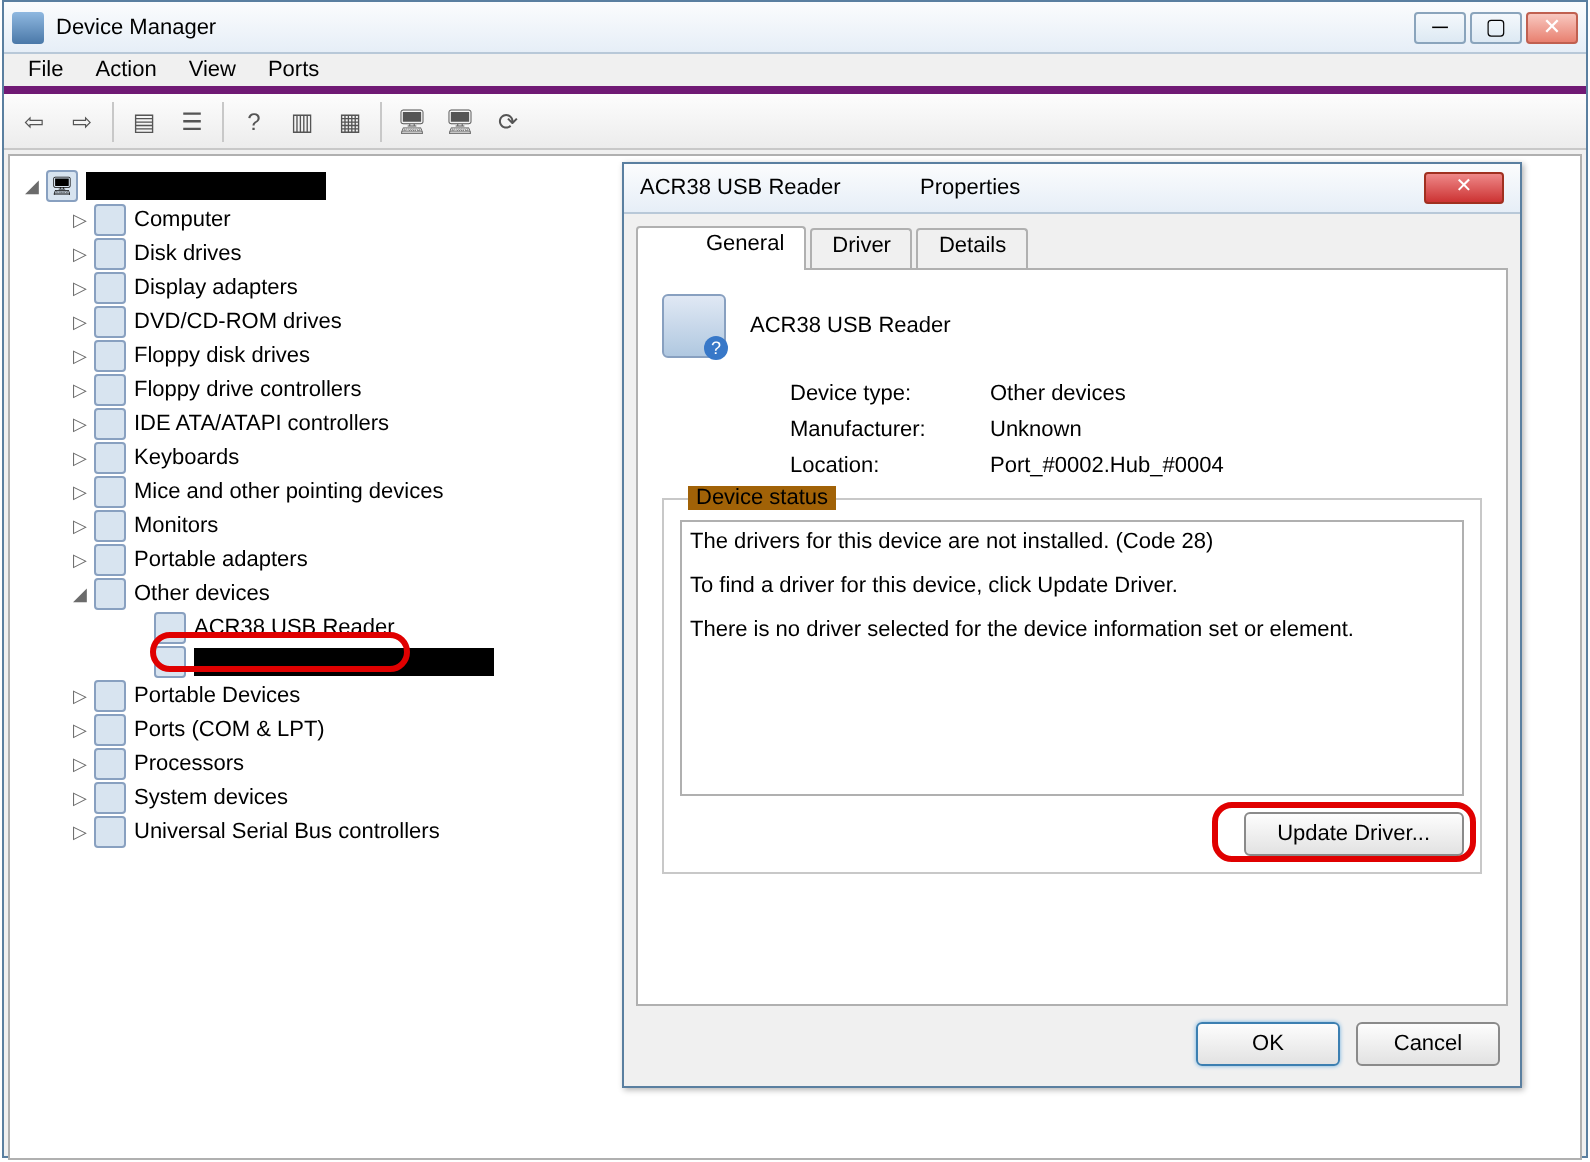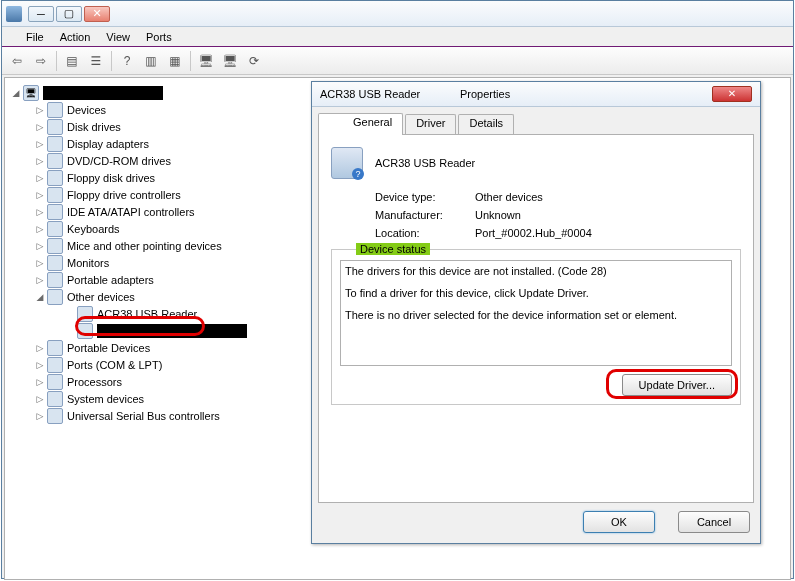--- a/index.html
+++ b/index.html
@@ -5,21 +5,21 @@
 * { box-sizing: border-box; margin: 0; padding: 0; font-family: "Segoe UI", Tahoma, sans-serif; font-size: 11px; }
 body { background: #fff; width: 795px; height: 581px; overflow: hidden; }
 .win { border: 1px solid #5a7fa0; background: #f0f0f0; position: relative; }
 .main-win { width: 793px; height: 579px; margin: 0 auto; }
 .titlebar { height: 26px; background: linear-gradient(#fbfcfd,#e6eef7); display: flex; align-items: center; padding: 0 4px; border-bottom: 1px solid #b8c8d8; }
 .tb-icon { width: 16px; height: 16px; margin-right: 6px; background: linear-gradient(#8fb8e0,#4a78a8); border-radius: 2px; }
 .tb-title { flex: 1; }
 .wc { display: flex; gap: 2px; }
 .wc-btn { width: 26px; height: 16px; border: 1px solid #8aa4bc; background: linear-gradient(#f4f8fc,#dde9f3); border-radius: 2px; display: flex; align-items: center; justify-content: center; }
 .wc-btn.close { background: linear-gradient(#f8c8c0,#e88070); border-color: #c06050; color: #fff; }
-.menubar { height: 20px; background: #f0f0f0; display: flex; align-items: center; padding: 0 16px; border-bottom: 1px solid #701a75; }
+.menubar { height: 20px; background: #f0f0f0; display: flex; align-items: center; padding: 0 4px; border-bottom: 4px solid #701a75; }
 .menubar span { padding: 2px 8px; }
 .toolbar { height: 28px; background: linear-gradient(#fdfdfd,#ececec); border-bottom: 1px solid #c8c8c8; display: flex; align-items: center; padding: 0 4px; gap: 2px; }
 .tb-btn { width: 22px; height: 22px; border: 1px solid transparent; display: flex; align-items: center; justify-content: center; color: #555; font-size: 12px; }
 .tb-sep { width: 1px; height: 20px; background: #c8c8c8; margin: 0 2px; }
 .content { position: relative; height: calc(100% - 74px); background: #fff; border: 1px solid #b0b0b0; margin: 2px; overflow: hidden; }
 .tree { padding: 6px 4px; }
 .tree-node { display: flex; align-items: center; height: 17px; white-space: nowrap; }
 .tree-arrow { width: 14px; text-align: center; color: #6b6b6b; font-size: 9px; }
 .tree-icon { width: 16px; height: 16px; margin-right: 4px; display: inline-flex; align-items: center; justify-content: center; background: #d8e4f0; border: 1px solid #88a0c0; border-radius: 2px; font-size: 9px; }
 .indent { display: inline-block; }
@@ -28,38 +28,39 @@
 .dialog { position: absolute; left: 309px; top: 80px; width: 450px; height: 463px; border: 1px solid #5a7fa0; border-top: none; background: #f0f0f0; box-shadow: 1px 1px 3px rgba(0,0,0,.3); }
 .dlg-titlebar { height: 26px; background: linear-gradient(#fbfcfd,#e6eef7); display: flex; align-items: center; padding: 0 8px; border-bottom: 1px solid #b8c8d8; border-top: 1px solid #5a7fa0; }
 .dlg-close { width: 40px; height: 16px; background: linear-gradient(#e88,#c33); border: 1px solid #a03020; border-radius: 2px; color: #fff; text-align: center; line-height: 14px; font-size: 10px; }
 .tabstrip { height: 22px; margin: 6px 6px 0 6px; border-bottom: 1px solid #b0b0b0; display: flex; align-items: flex-end; }
 .tab { height: 20px; padding: 2px 10px; border: 1px solid #b0b0b0; border-bottom: none; background: #f0f0f0; margin-right: 2px; border-radius: 2px 2px 0 0; }
 .tab.active { background: #fff; height: 22px; position: relative; top: 1px; padding-left: 34px; }
 .tabpanel { background: #fff; margin: 0 6px 6px 6px; border: 1px solid #b0b0b0; border-top: none; padding: 12px; height: 368px; }
 .dev-row { display: flex; align-items: center; margin-bottom: 12px; }
 .big-dev-icon { width: 32px; height: 32px; background: linear-gradient(#e0e8f4,#b0c8e0); border: 1px solid #88a0c0; border-radius: 3px; margin-right: 12px; position: relative; }
 .big-dev-icon::after { content: "?"; position: absolute; right: -2px; bottom: -2px; width: 12px; height: 12px; background: #3878c8; color: #fff; border-radius: 50%; font-size: 9px; text-align: center; line-height: 12px; }
-.info-grid { margin-left: 44px; }
+.info-grid { margin-left: 64px; }
 .info-row { display: flex; margin-bottom: 6px; }
 .info-k { width: 100px; }
 .fieldset { border: 1px solid #c8c8c8; margin-top: 10px; padding: 8px; }
-.fieldset-legend { position: relative; background: #84cc16; padding: 0 4px; top: -15px; left: 16px; display: inline-block; }
-.status-box { width: 100%; height: 106px; border: 1px solid #b0b0b0; padding: 4px; background: #fff; overflow: auto; margin-top: -10px; font-size: 11px; }
+.fieldset-legend { position: relative; background: #a16207; padding: 0 4px; top: -15px; left: 4px; display: inline-block; }
+.status-box { width: 100%; height: 138px; border: 1px solid #b0b0b0; padding: 4px; background: #fff; overflow: auto; margin-top: -10px; font-size: 11px; }
 .status-box p { margin-bottom: 10px; }
 .upd-btn { float: right; margin-top: 8px; padding: 2px 16px; height: 22px; border: 1px solid #8a8a8a; background: linear-gradient(#fdfdfd,#e2e2e2); border-radius: 3px; }
-.dlg-buttons { position: absolute; bottom: 10px; right: 10px; display: flex; gap: 23px; }
+.dlg-buttons { position: absolute; bottom: 10px; right: 10px; display: flex; gap: 8px; }
 .dlg-btn { width: 72px; height: 22px; border: 1px solid #8a8a8a; background: linear-gradient(#fdfdfd,#e2e2e2); border-radius: 3px; }
 .dlg-btn.ok { border: 1px solid #3c7fb1; box-shadow: 0 0 2px #6fb0e0; }
 </style>
 </head>
 <body>
 
 <div class="win main-win">
   <div class="titlebar">
     <div class="tb-icon"></div>
+    <div class="tb-title">Device Manager</div>
     <div class="wc">
       <div class="wc-btn">─</div>
       <div class="wc-btn">▢</div>
       <div class="wc-btn close">✕</div>
     </div>
   </div>
   <div class="menubar">
     <span>File</span>
     <span>Action</span>
     <span>View</span>
@@ -85,21 +86,21 @@
     <div class="tree" id="tree">
         <div class="tree-node">
           <span class="tree-arrow">◢</span>
           <span class="tree-icon">🖥</span>
           <span class="blackbox" style="width:120px;"></span>
         </div>
         <div class="tree-node">
           <span class="indent" style="width:24px"></span>
           <span class="tree-arrow">▷</span>
           <span class="tree-icon"></span>
-          <span>Devices</span>
+          <span>Computer</span>
         </div>
         <div class="tree-node">
           <span class="indent" style="width:24px"></span>
           <span class="tree-arrow">▷</span>
           <span class="tree-icon"></span>
           <span>Disk drives</span>
         </div>
         <div class="tree-node">
           <span class="indent" style="width:24px"></span>
           <span class="tree-arrow">▷</span>

